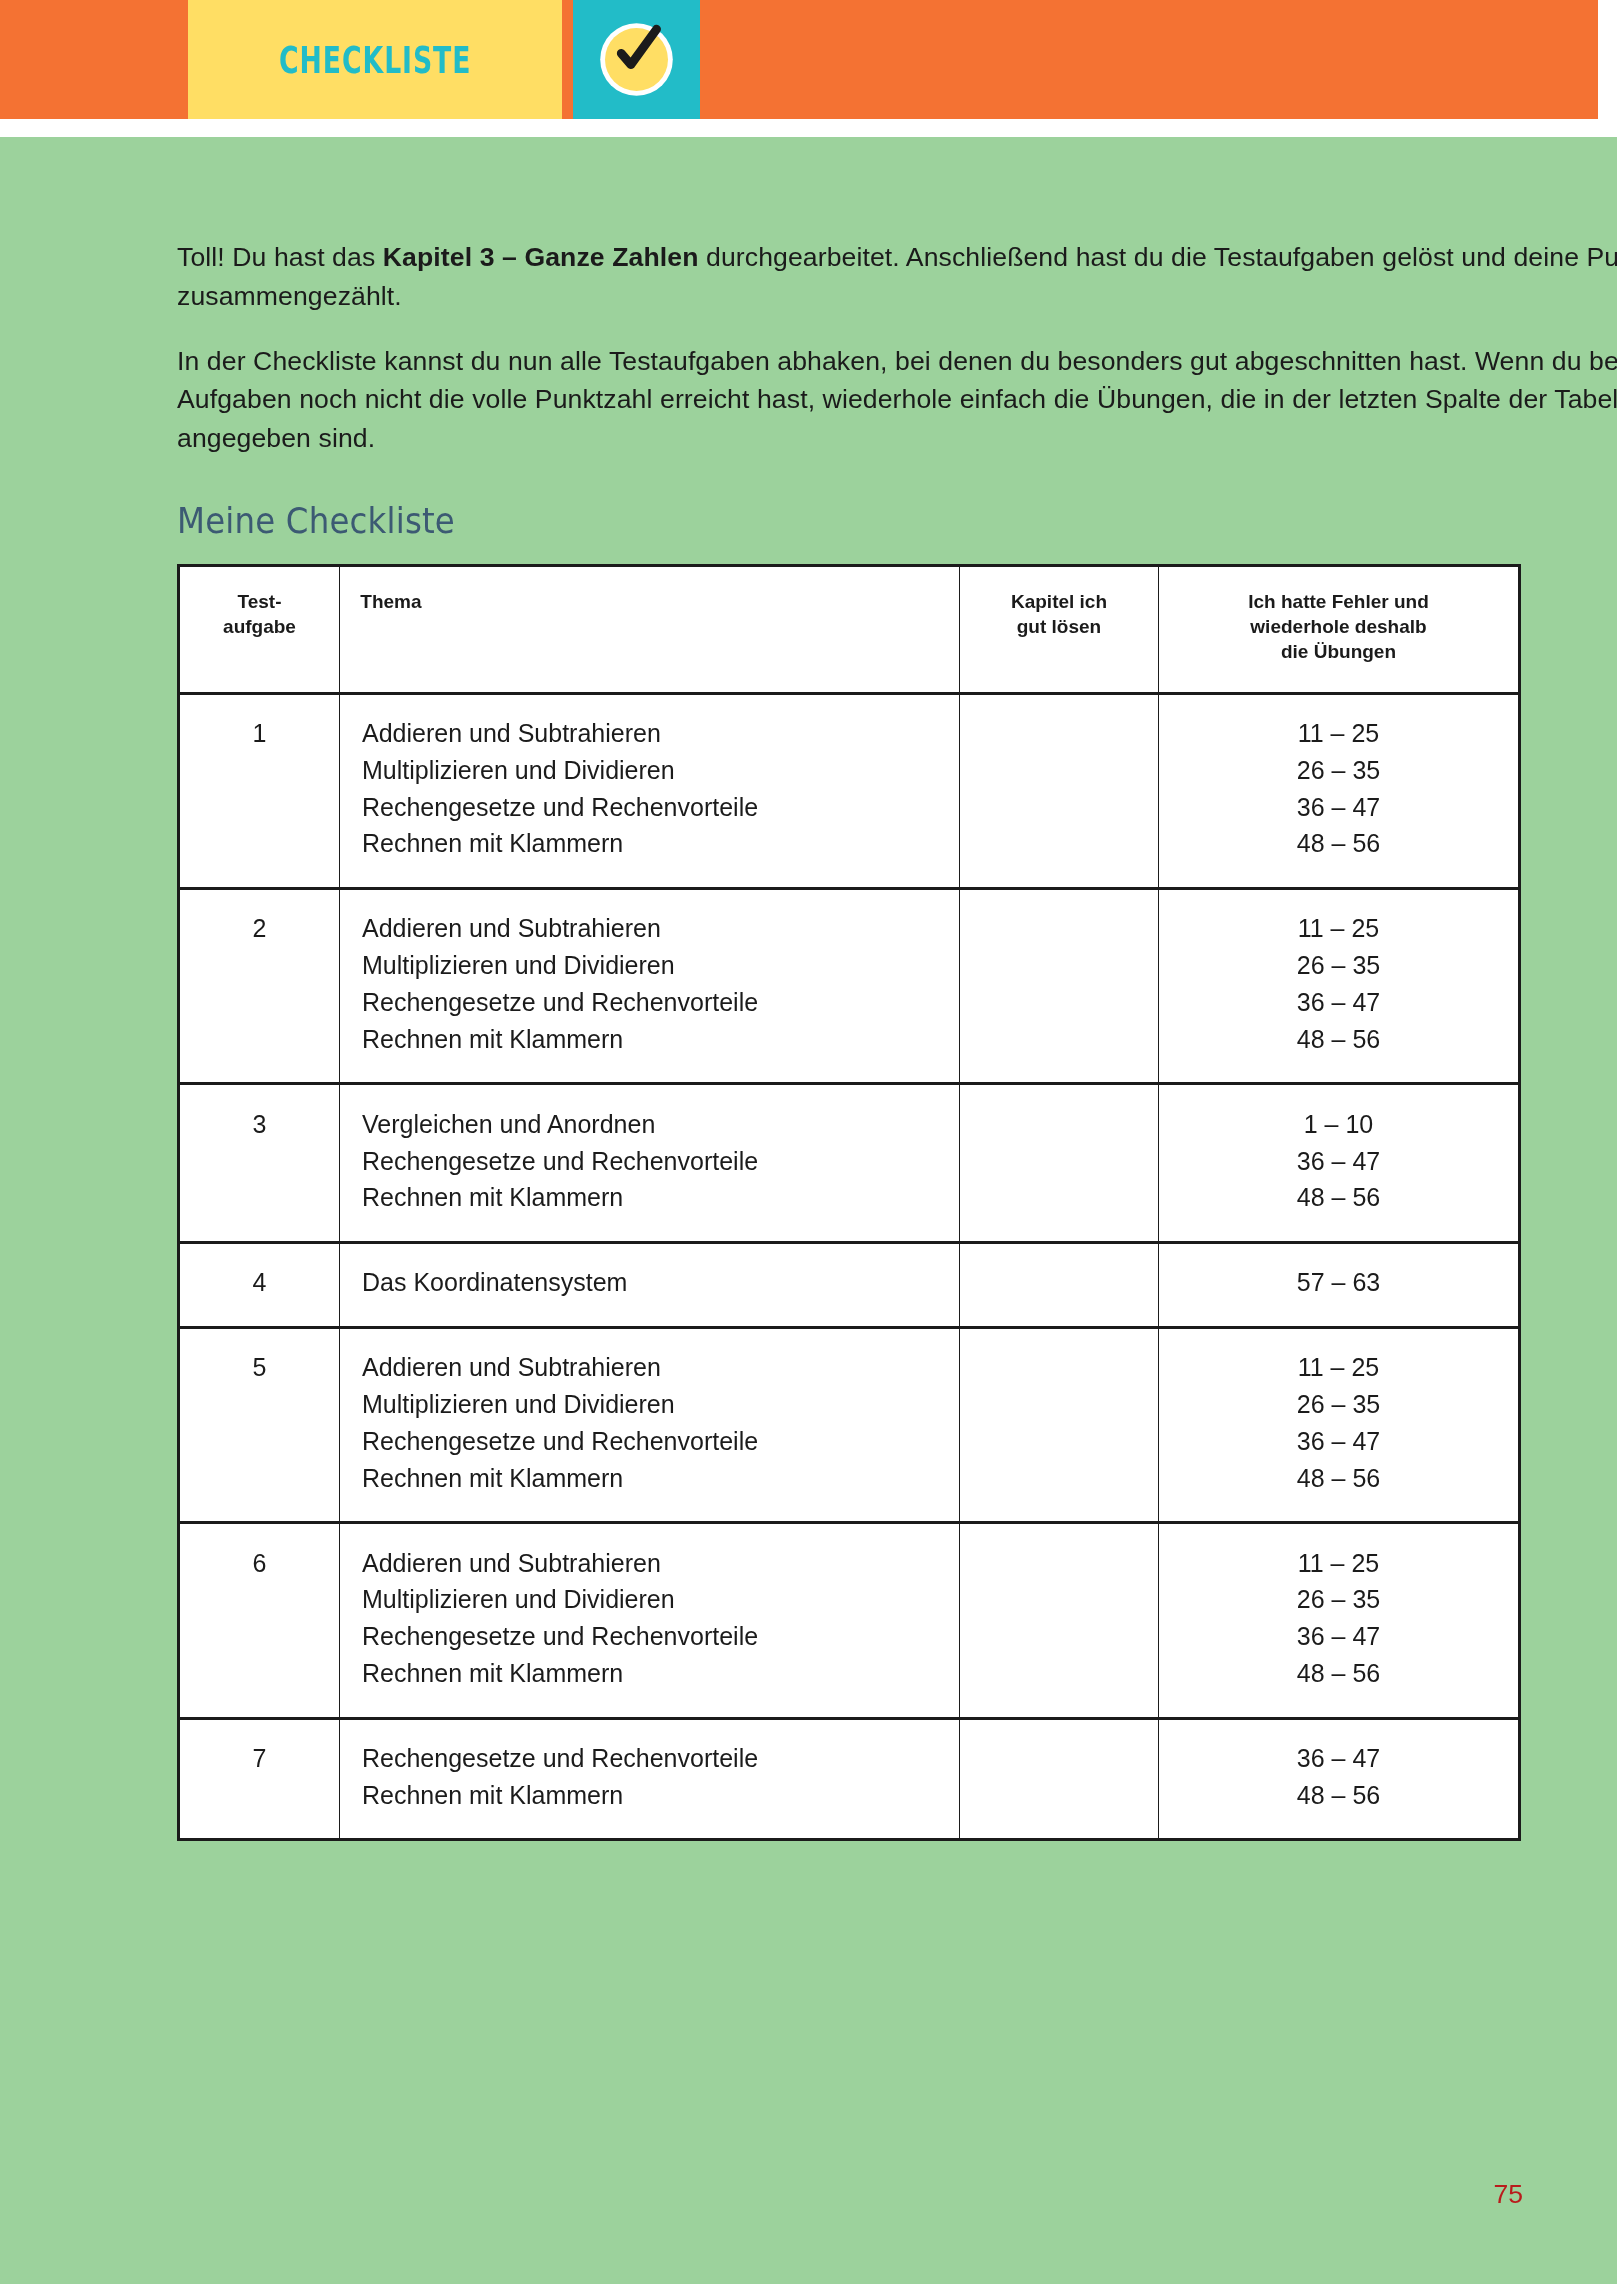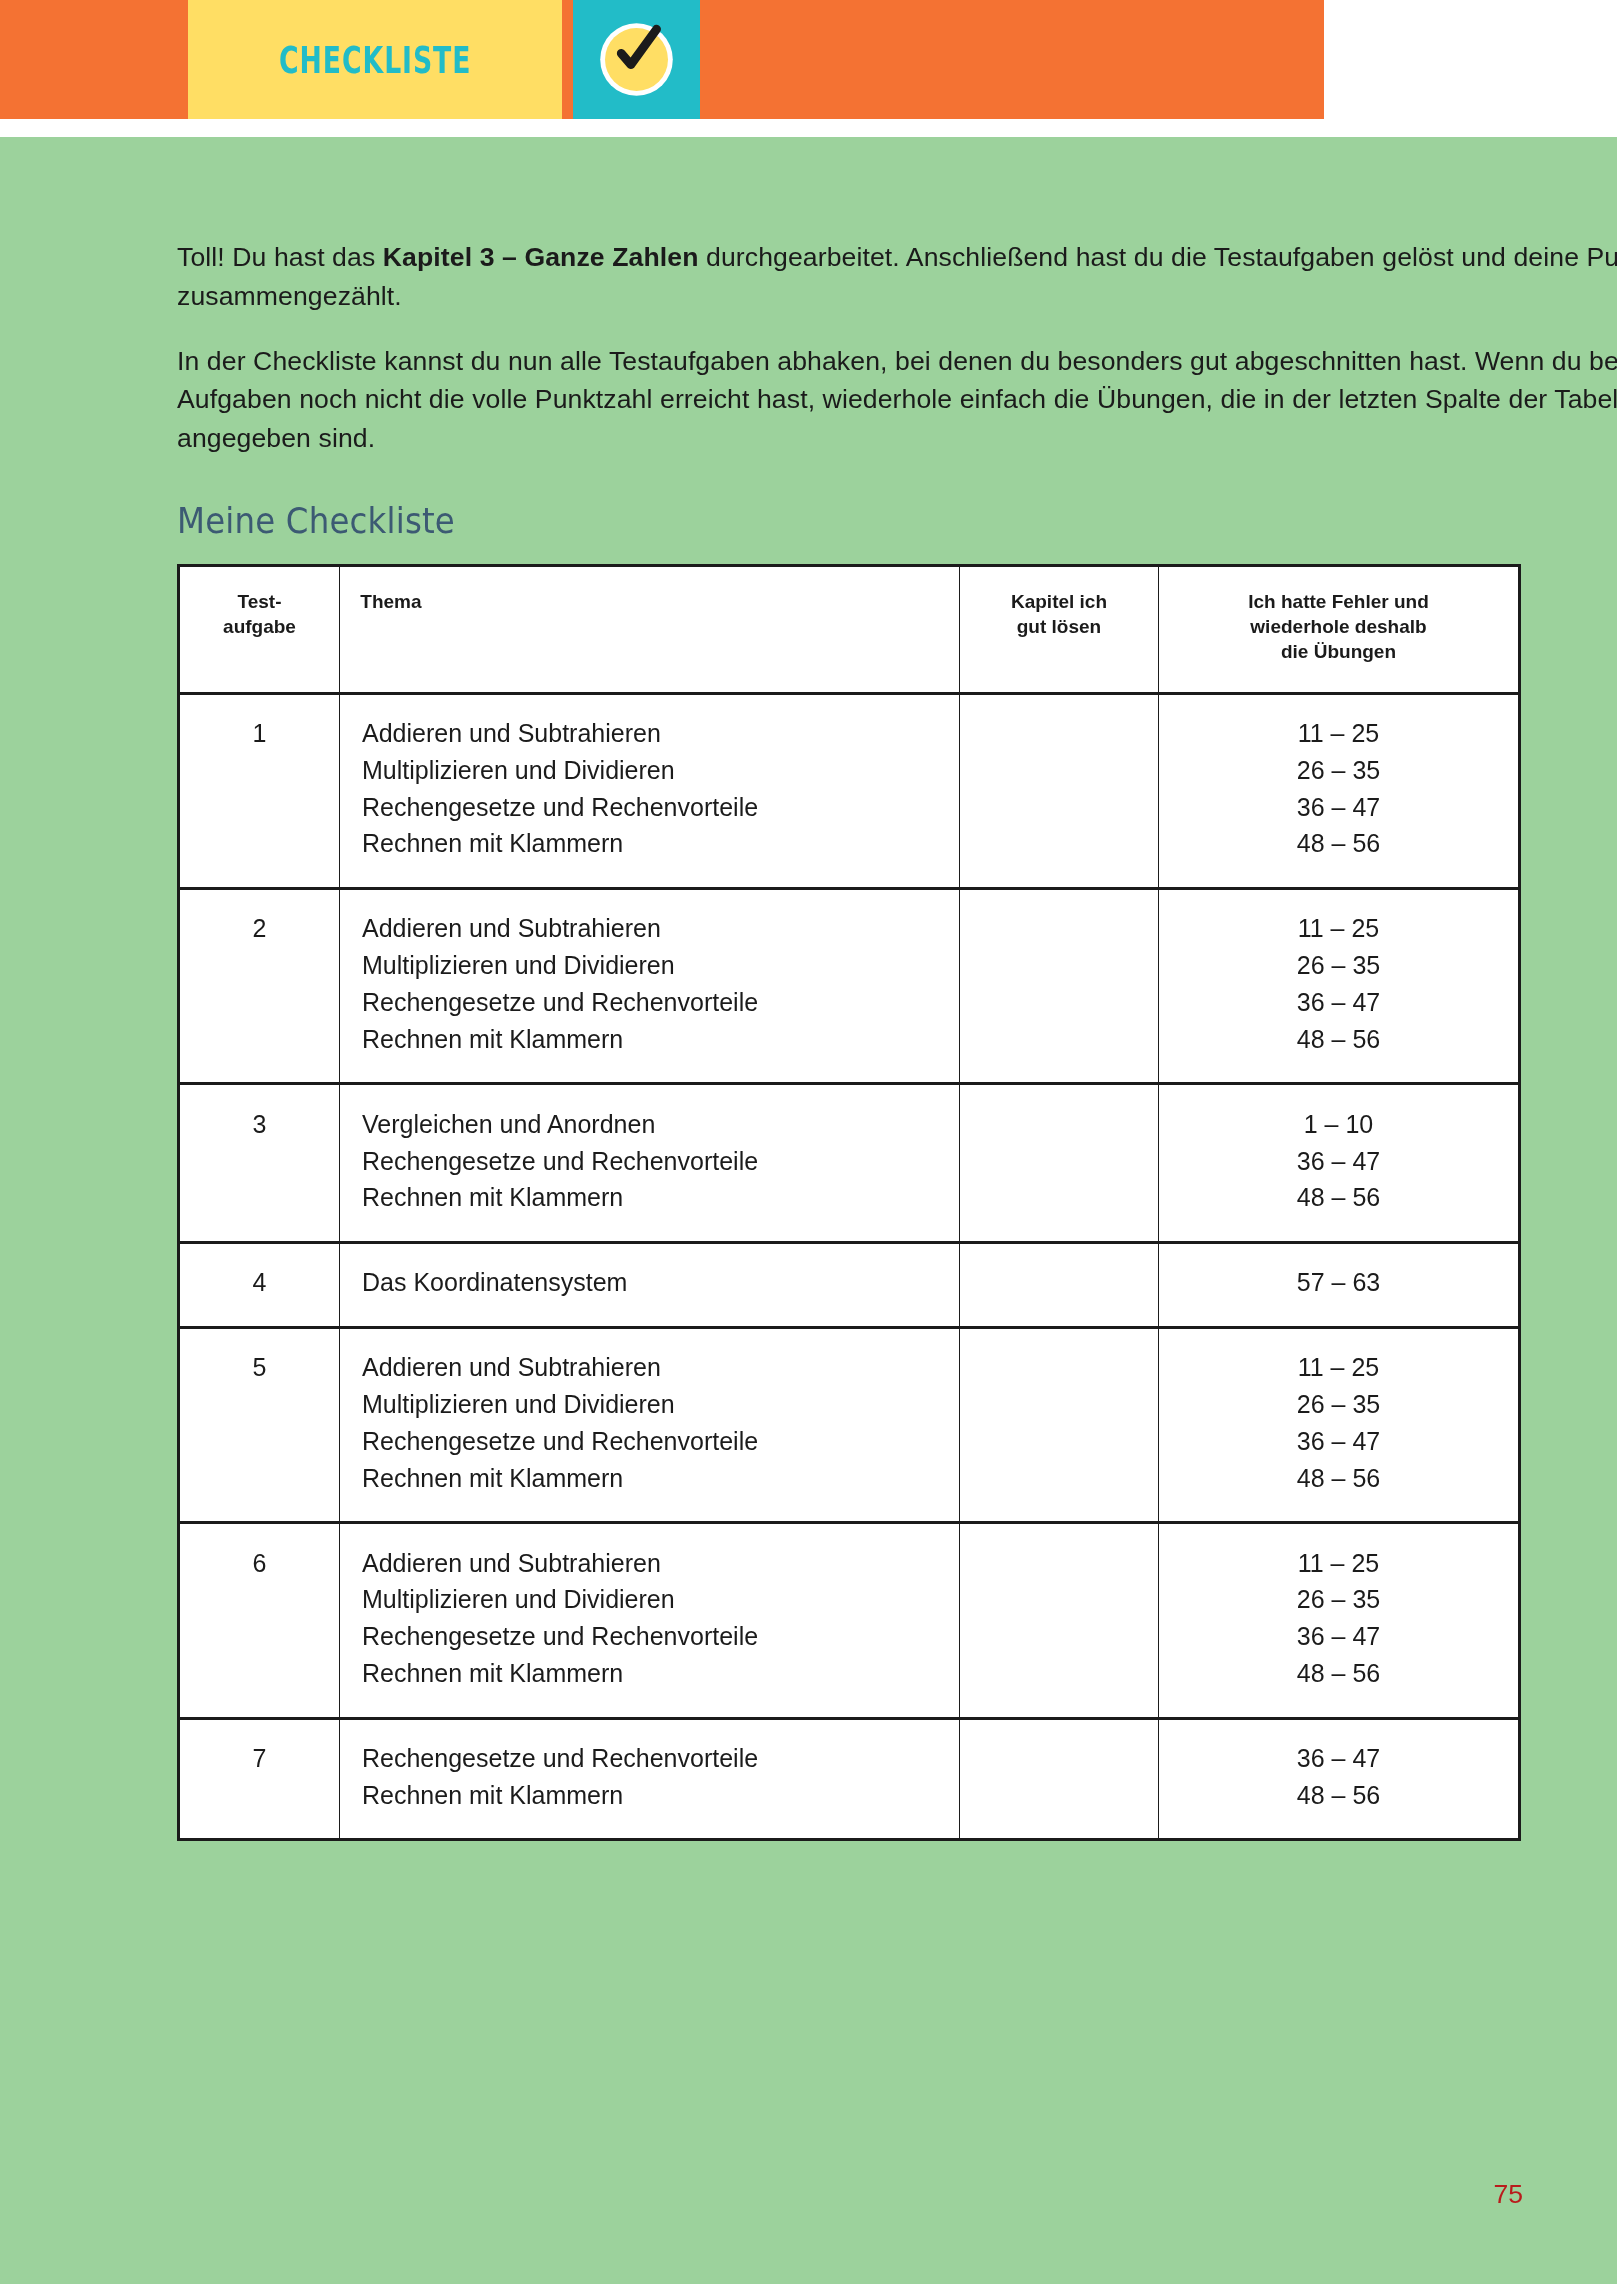--- a/index.html
+++ b/index.html
@@ -12,21 +12,21 @@
     background: #ffffff;
     font-family: "Liberation Sans", sans-serif;
     position: relative;
     overflow: hidden;
   }
 
   
   .header-band {
     position: absolute;
     left: 0; top: 0;
-    width: 1324px;
+    width: 1598px;
     height: 119px;
     background: #F47233;
   }
   .header-title-block {
     position: absolute;
     left: 188px; top: 0;
     width: 374px;
     height: 119px;
     background: #FFDE64;
     display: flex;

